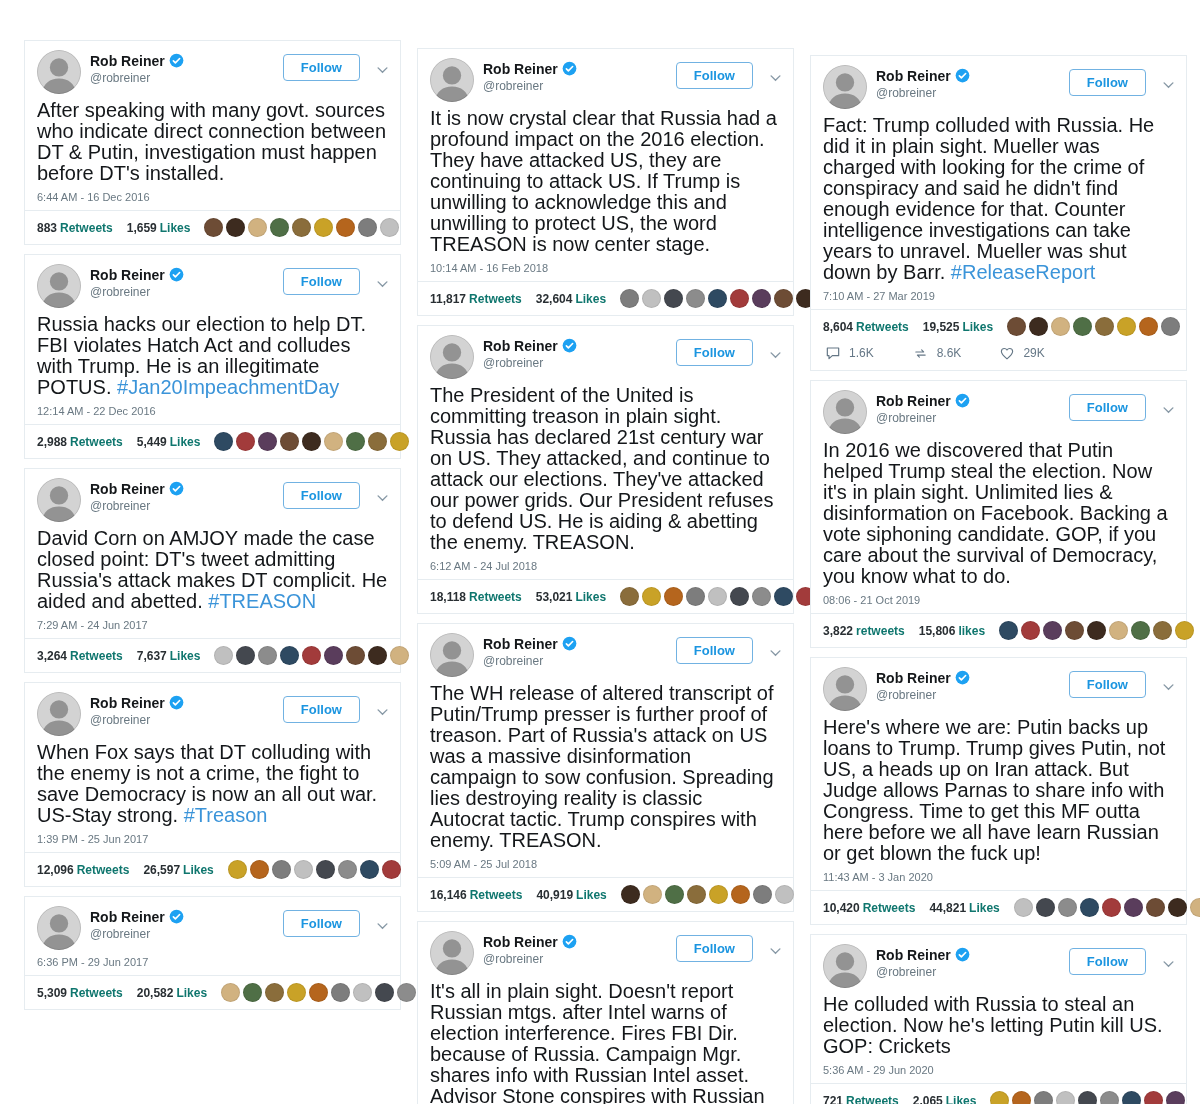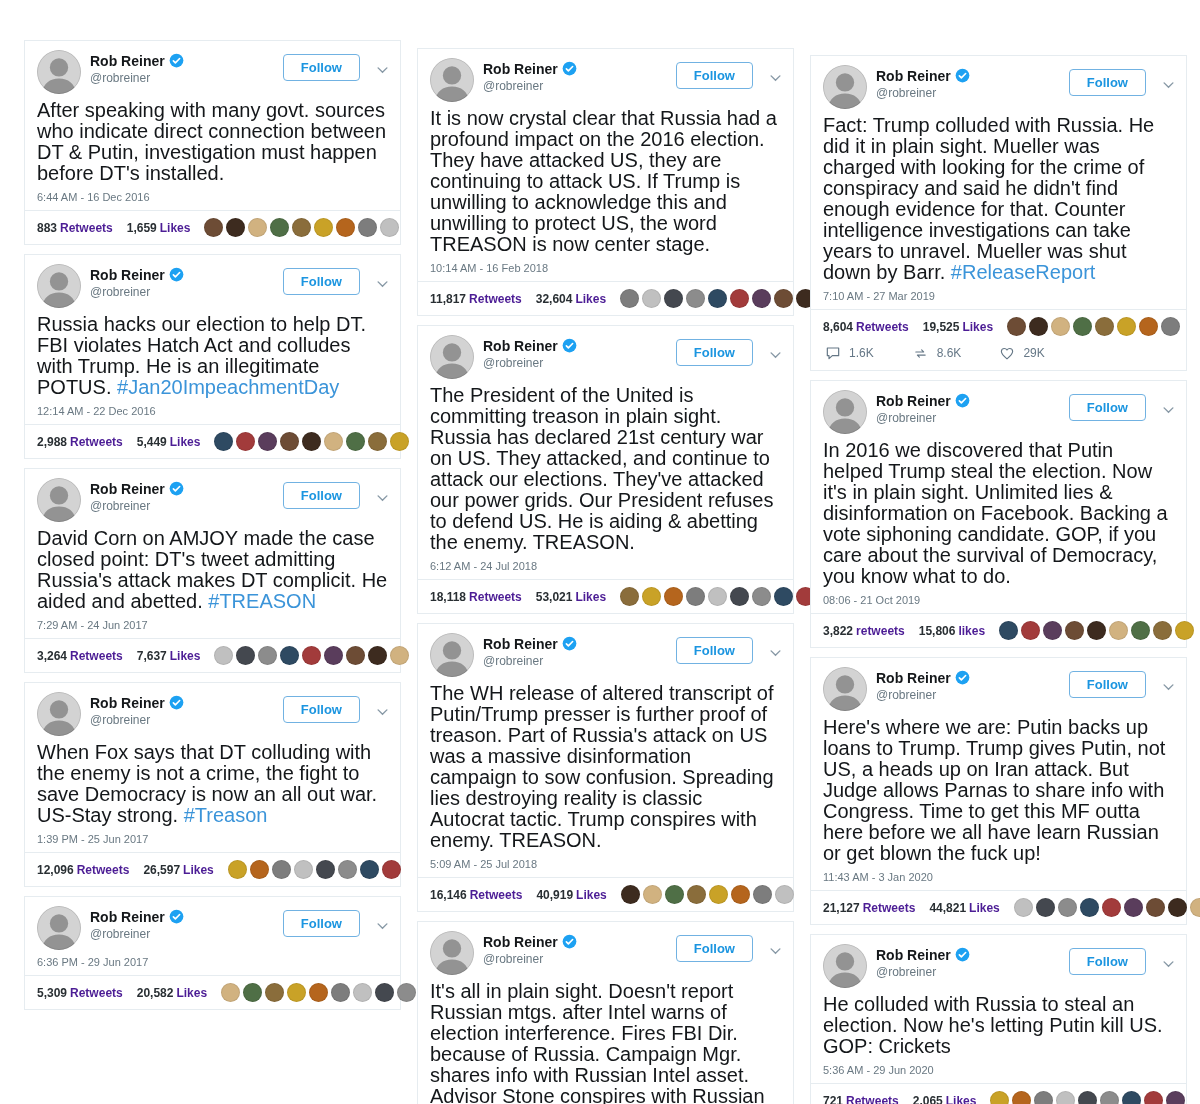--- a/index.html
+++ b/index.html
@@ -46,21 +46,21 @@
   .chevron { margin-left: 8px; margin-top: 10px; flex: none; cursor: pointer; }
 
   .tw-text { font-size: 20px; line-height: 21px; color: #14171a; margin: 2px 0 7px 0; }
   .hashtag { color: #3b94d9; text-decoration: none; cursor: pointer; }
   .timestamp { font-size: 11px; color: #697882; margin-bottom: 7px; cursor: pointer; }
   .divider { border-top: 1px solid #e6ecf0; margin: 0 -12px; }
 
   .stats-row { display: flex; align-items: center; gap: 14px; padding-top: 7px; font-size: 12px; min-height: 23px; }
   .stat { white-space: nowrap; cursor: pointer; }
   .stat b { font-weight: 700; color: #292f33; }
-  .stat .label { color: #4c1d95; font-weight: 700; margin-left: 3px; }
+  .stat .label { color: #0f766e; font-weight: 700; margin-left: 3px; }
   .facepile { margin-left: auto; display: flex; gap: 3px; align-items: center; }
   .mini-avatar {
     width: 19px; height: 19px; border-radius: 50%;
     display: inline-block; flex: none; cursor: pointer;
     box-shadow: inset 0 0 0 1px rgba(0,0,0,0.08);
   }
 
   .actions { display: flex; align-items: center; gap: 38px; padding: 9px 2px 2px 2px; color: #657786; font-size: 12px; }
   .action { display: inline-flex; align-items: center; gap: 8px; cursor: pointer; }
   .action svg { display: block; }
@@ -712,21 +712,21 @@
       </span>
     </header>
 
     <p class="tw-text"><span class="body-text">Here's where we are: Putin backs up loans to Trump. Trump gives Putin, not US, a heads up on Iran attack. But Judge allows Parnas to share info with Congress. Time to get this MF outta here before we all have learn Russian or get blown the fuck up!</span>
 </p>
 
     <div class="timestamp">11:43 AM - 3 Jan 2020</div>
     <div class="divider"></div>
 
     <div class="stats-row">
-      <span class="stat"><b>21,127</b><span class="label">Retweets</span></span>
+      <span class="stat"><b>10,420</b><span class="label">Retweets</span></span>
       <span class="stat"><b>44,821</b><span class="label">Likes</span></span>
       <span class="facepile">
             <span class="mini-avatar" style="background: rgb(192, 192, 192);"></span>
             <span class="mini-avatar" style="background: rgb(68, 72, 79);"></span>
             <span class="mini-avatar" style="background: rgb(140, 140, 140);"></span>
             <span class="mini-avatar" style="background: rgb(46, 74, 98);"></span>
             <span class="mini-avatar" style="background: rgb(162, 59, 59);"></span>
             <span class="mini-avatar" style="background: rgb(90, 61, 92);"></span>
             <span class="mini-avatar" style="background: rgb(109, 76, 53);"></span>
             <span class="mini-avatar" style="background: rgb(61, 43, 31);"></span>

